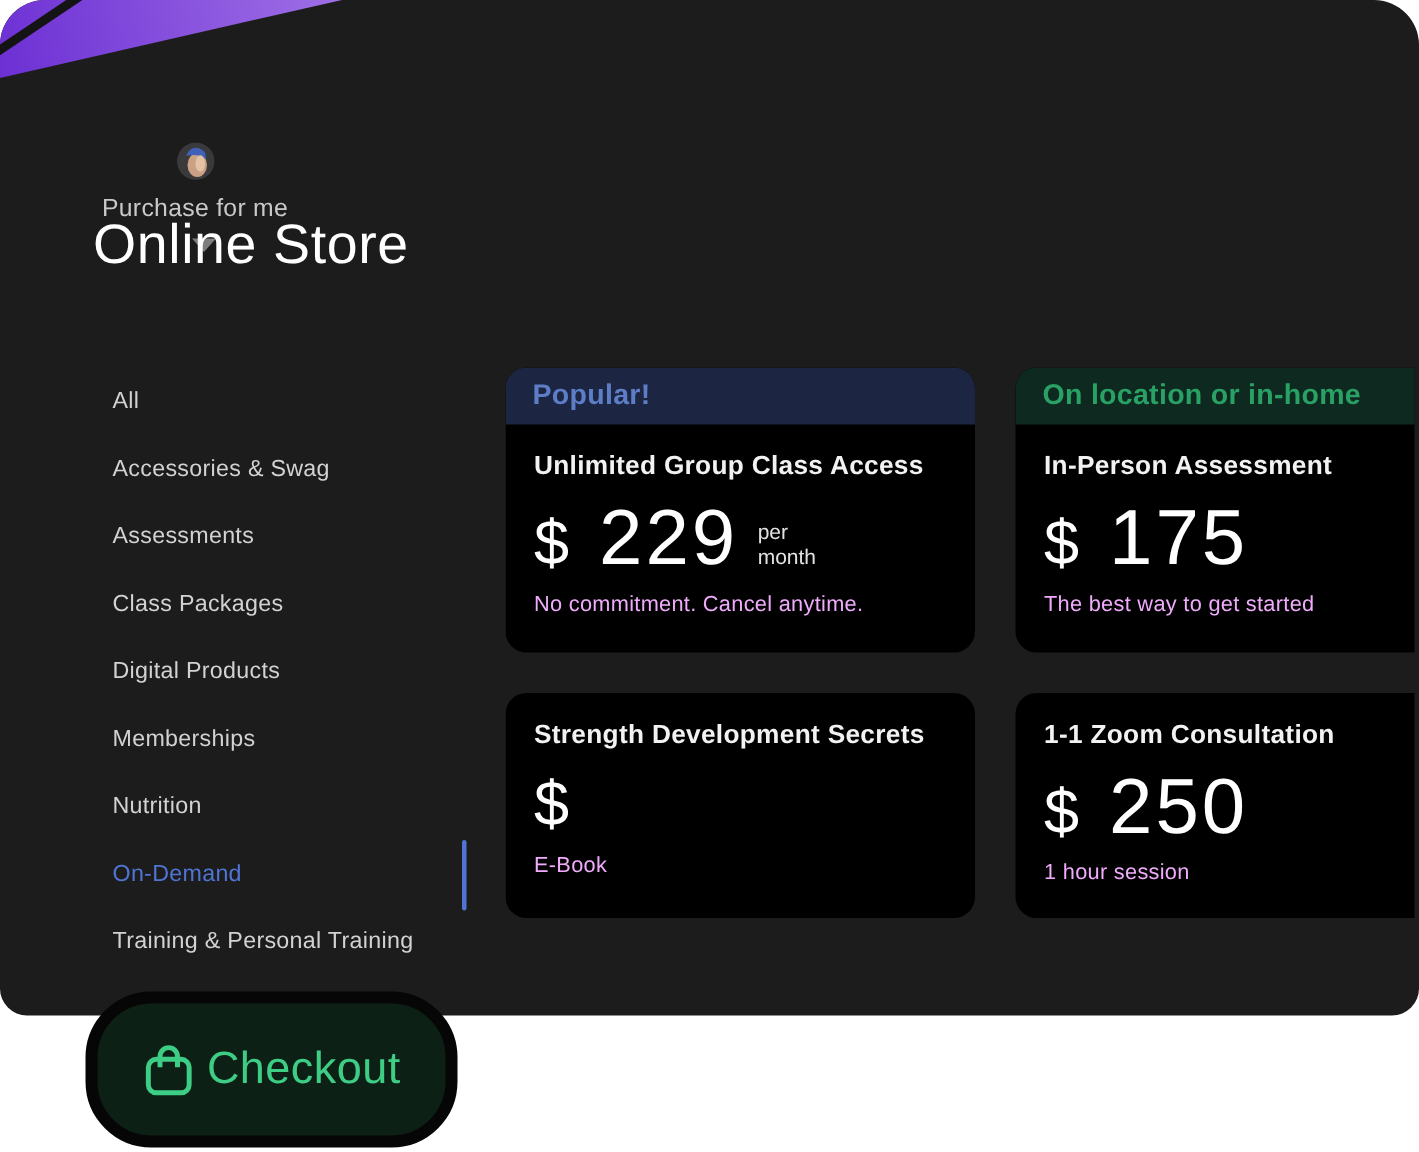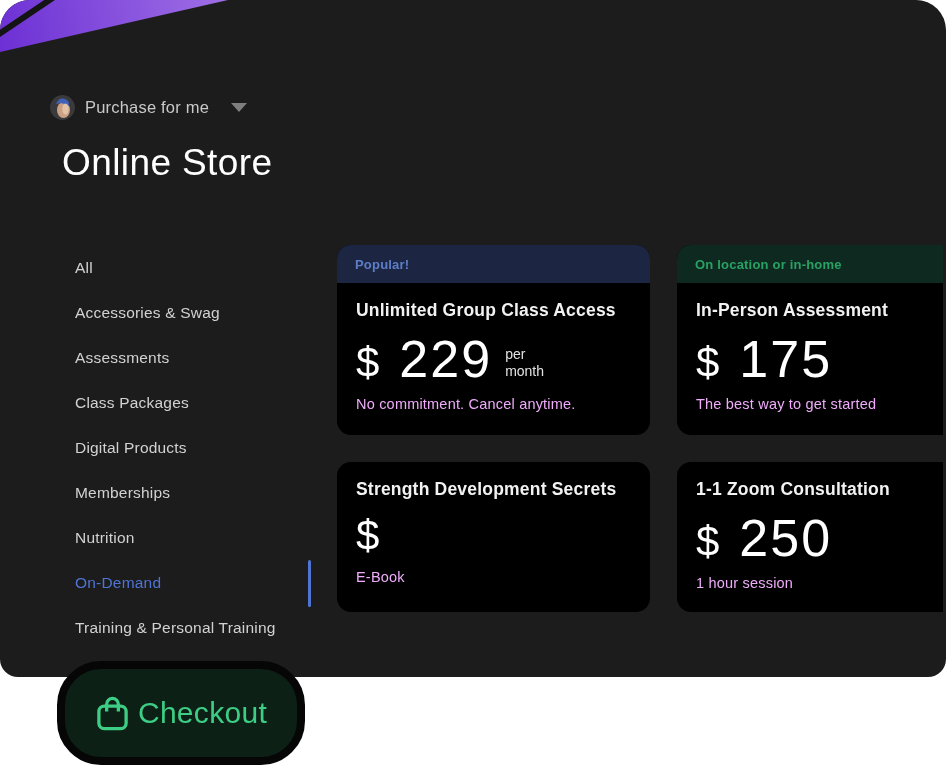--- a/index.html
+++ b/index.html
@@ -20,23 +20,24 @@
     position: absolute; left: 0; top: 0;
     width: 946px; height: 677px;
     background: #1c1c1c;
     border-radius: 26px 26px 18px 18px;
     overflow: hidden;
   }
   .decoration { position: absolute; left: 0; top: 0; }
 
   
   .acct-row {
-    position: absolute; left: 50px; top: 95px;
+    position: absolute; left: 68px; top: 95px;
     display: flex; align-items: center; gap: 10px;
     cursor: pointer;
+    flex-direction: column;
   }
   .avatar {
     width: 25px; height: 25px; border-radius: 50%;
     overflow: hidden; flex: 0 0 auto;
     background: #2b2b2b;
   }
   .acct-label { color: #c9c9c9; font-size: 16.5px; letter-spacing: .2px; }
   .chevron-down {
     width: 0; height: 0; margin-left: 12px;
     border-left: 8px solid transparent;
@@ -74,21 +75,21 @@
   }
   .card {
     background: #000000; border-radius: 14px;
     overflow: hidden; cursor: pointer;
     display: flex; flex-direction: column;
   }
   .badge {
     height: 38px; flex: 0 0 auto;
     display: flex; align-items: center;
     padding-left: 18px;
-    font-size: 13px; font-weight: 600; letter-spacing: .2px;
+    font-size: 19px; font-weight: 600; letter-spacing: .2px;
   }
   .badge--blue  { background: #1c2642; color: #5d7ec7; }
   .badge--green { background: #0e2920; color: #29a164; }
   .card-body { padding: 16px 18px 0 19px; }
   .card-title {
     color: #f2f2f2; font-size: 17.5px; font-weight: 600;
     letter-spacing: .2px; line-height: 22px;
   }
   .price-row {
     display: flex; align-items: baseline;

